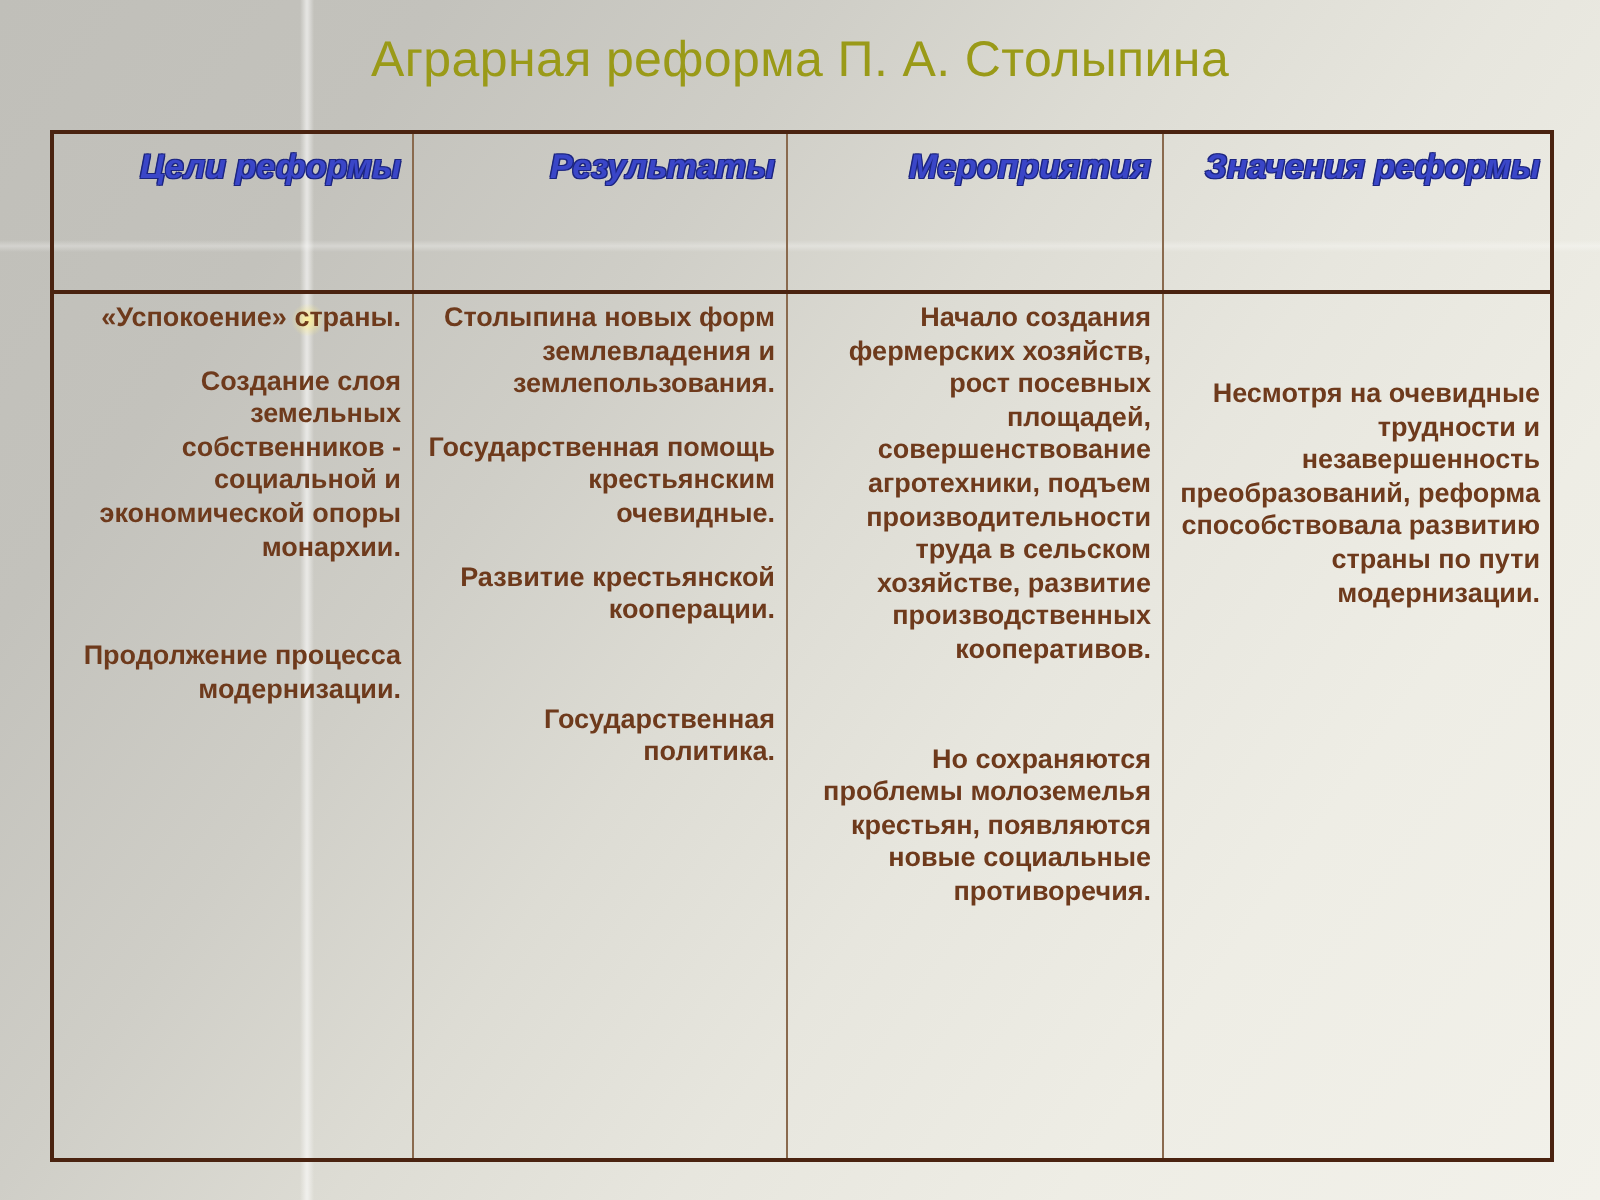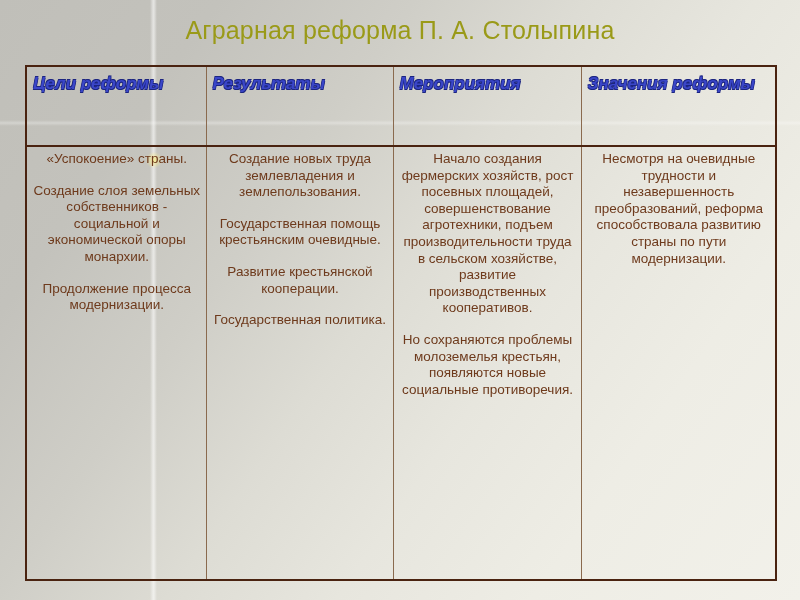--- a/index.html
+++ b/index.html
@@ -103,51 +103,52 @@
   #reform-table th,
   #reform-table td {
     border: 1px solid #8a6a4e;
     background: transparent;
     vertical-align: top;
     padding: 4px 5px 4px 6px;
   }
   #reform-table thead th {
     height: 68px;
     border-bottom: 2px solid #4a2310;
-    text-align: left;
+    text-align: right;
     vertical-align: top;
     padding-top: 6px;
   }
 
   .hdr-text {
     display: block;
     font-size: 17px;
     font-weight: bold;
     font-style: italic;
     color: #3a46c8;
     line-height: 1.25;
     text-shadow:
       -0.6px -0.6px 0 #1c2580,
        0.6px -0.6px 0 #1c2580,
       -0.6px  0.6px 0 #1c2580,
        0.6px  0.6px 0 #1c2580;
   }
 
   .cell-body {
     font-size: 13.5px;
-    font-weight: normal;
+    font-weight: bold;
     color: #6e3a1c;
     line-height: 1.23;
-    text-align: center;
+    text-align: right;
   }
   .cell-body p {
     margin: 0 0 15px 0;
   }
   .cell-body p:last-child {
     margin-bottom: 0;
+    margin-top: 38px;
   }
 </style>
 </head>
 <body>
 
 <div id="slide">
 
   <div id="streak-1"></div>
   <div id="streak-2"></div>
   <div id="sparkle"></div>
@@ -181,21 +182,21 @@
       <tr>
         <td>
           <div class="cell-body">
               <p>«Успокоение» страны.</p>
               <p>Создание слоя земельных собственников - социальной и экономической опоры монархии.</p>
               <p>Продолжение процесса модернизации.</p>
             </div>
         </td>
         <td>
           <div class="cell-body">
-              <p>Создание новых труда землевладения и землепользования.</p>
+              <p>Столыпина новых форм землевладения и землепользования.</p>
               <p>Государственная помощь крестьянским очевидные.</p>
               <p>Развитие крестьянской кооперации.</p>
               <p>Государственная политика.</p>
             </div>
         </td>
         <td>
           <div class="cell-body">
               <p>Начало создания фермерских хозяйств, рост посевных площадей, совершенствование агротехники, подъем производительности труда в сельском хозяйстве, развитие производственных кооперативов.</p>
               <p>Но сохраняются проблемы молоземелья крестьян, появляются новые социальные противоречия.</p>
             </div>

